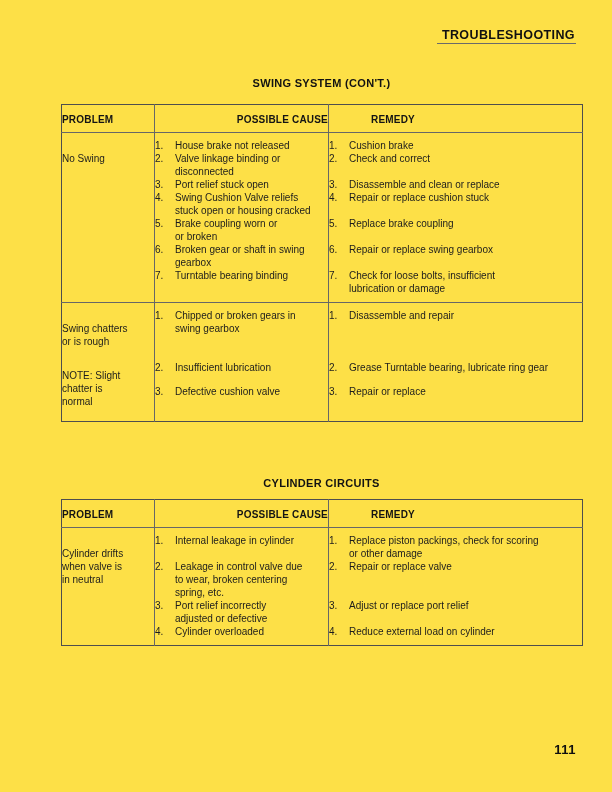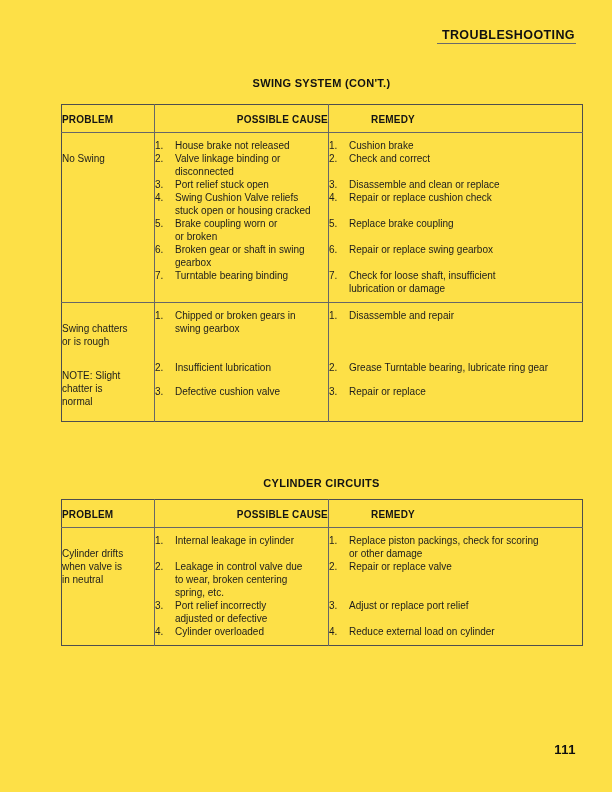--- a/index.html
+++ b/index.html
@@ -185,21 +185,21 @@
           <td class="cause col-b">
             <div class="item">
                 <span class="num">4.</span>
                 <span class="txt">Swing Cushion Valve reliefs
 stuck open or housing cracked</span>
               </div>
           </td>
           <td class="remedy col-c">
             <div class="item">
                 <span class="num">4.</span>
-                <span class="txt">Repair or replace cushion check</span>
+                <span class="txt">Repair or replace cushion stuck</span>
               </div>
           </td>
         </tr>
         <tr>
           <td class="cause col-b">
             <div class="item">
                 <span class="num">5.</span>
                 <span class="txt">Brake coupling worn or
 or broken</span>
               </div>
@@ -229,21 +229,21 @@
         <tr>
           <td class="cause col-b">
             <div class="item">
                 <span class="num">7.</span>
                 <span class="txt">Turntable bearing binding</span>
               </div>
           </td>
           <td class="remedy col-c">
             <div class="item">
                 <span class="num">7.</span>
-                <span class="txt">Check for loose shaft, insufficient
+                <span class="txt">Check for loose bolts, insufficient
 lubrication or damage</span>
               </div>
           </td>
         </tr>
       </tbody>
 
       <tbody>
         <tr>
           <td class="problem col-a" rowspan="3">
             <div class="prob-p">Swing chatters

